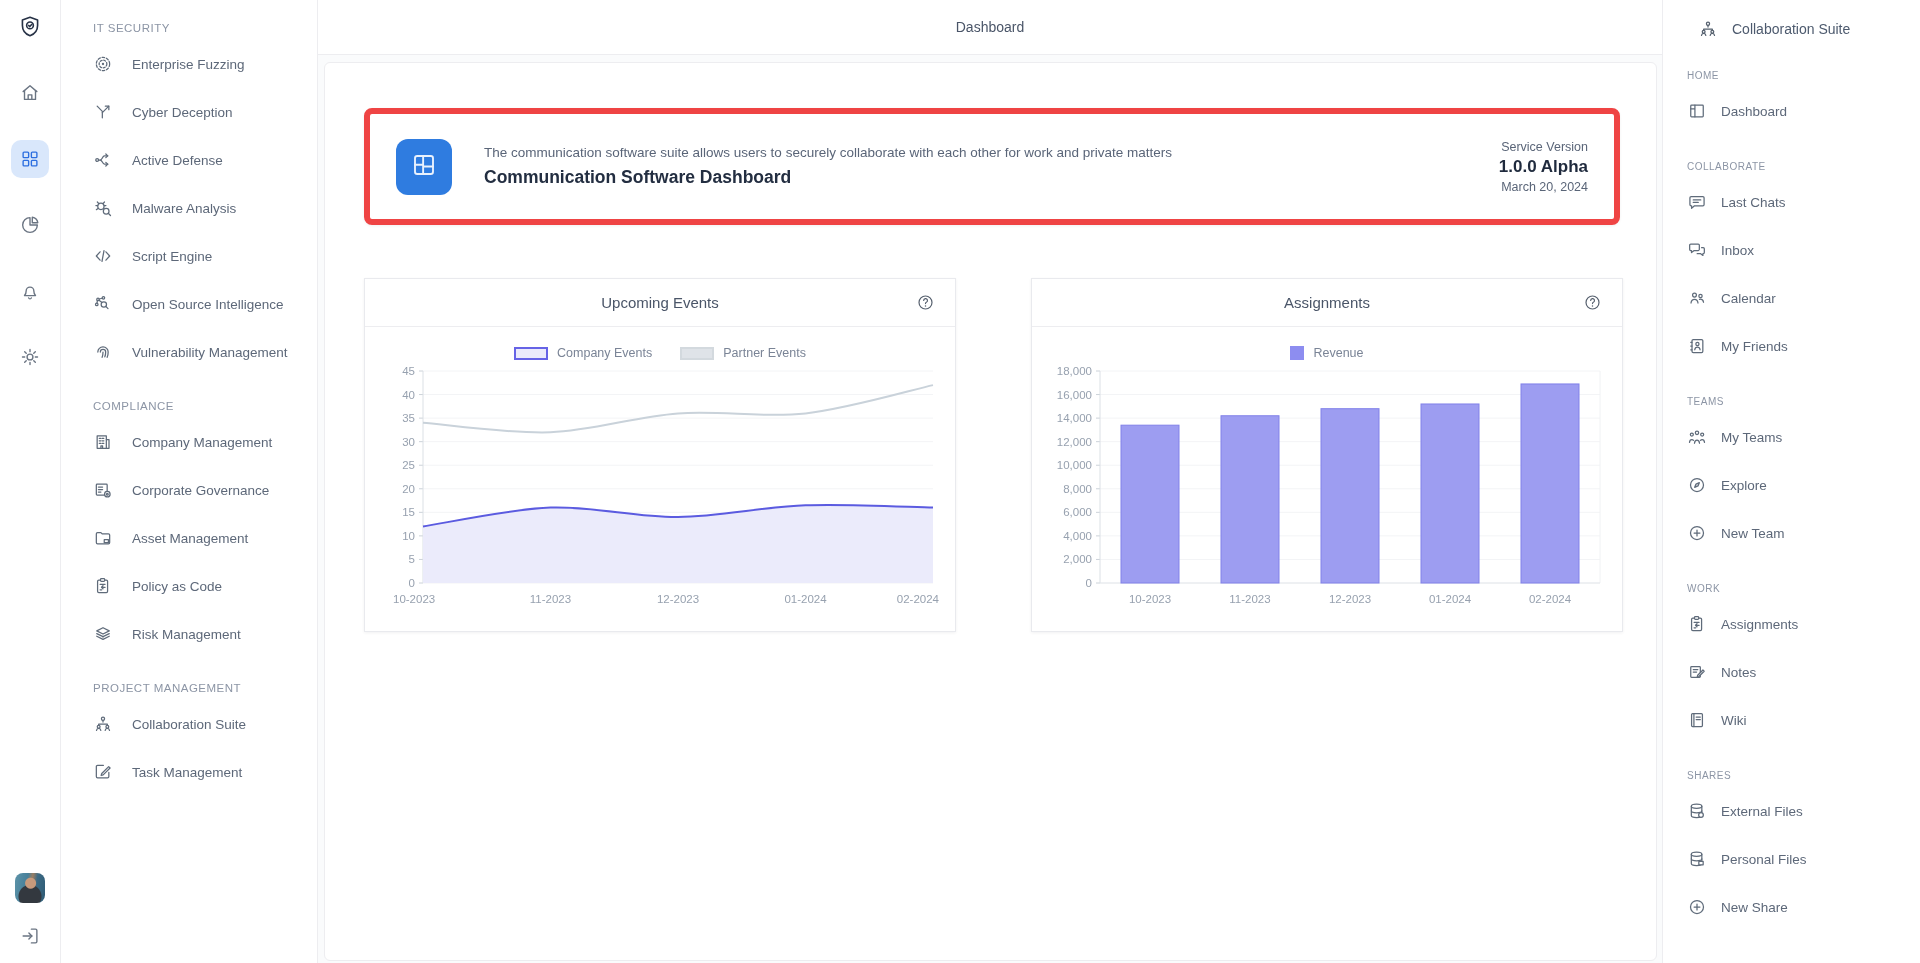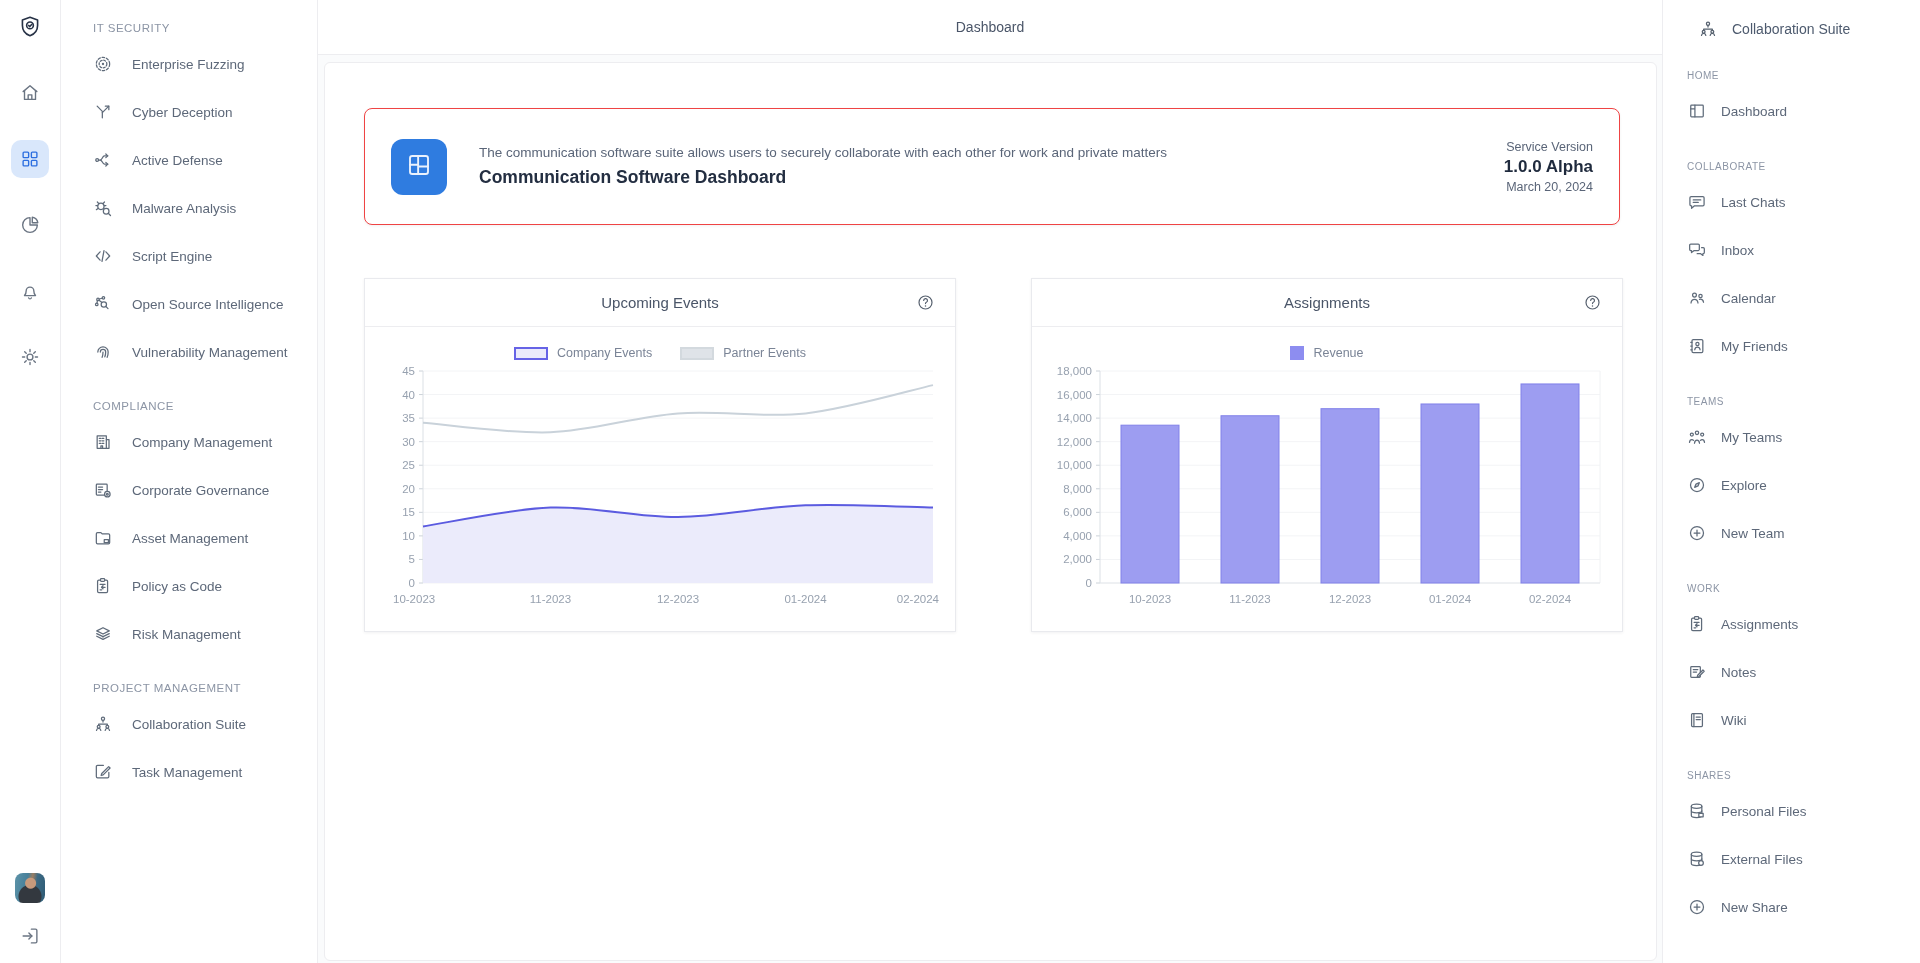--- a/index.html
+++ b/index.html
@@ -34,21 +34,21 @@
   .sitem .icn { color:#5f6b7a; width:20px; height:20px; }
 
   
   .main { flex:1; display:flex; flex-direction:column; min-width:0; background:#fafbfc; }
   .topbar { height:55px; background:#fff; border-bottom:1px solid #ededf0; display:flex;
     align-items:center; justify-content:center; font-size:14px; color:#4a5568; flex-shrink:0; }
   .main-content { flex:1; padding:7px 5px 2px 6px; min-height:0; }
   .panel { background:#fff; border:1px solid #ededf0; border-radius:6px; height:100%;
     padding:45px 36px 0 39px; }
 
-  .hcard { border:1px solid #ef4444; border-radius:8px; box-shadow:0 1px 3px rgba(16,24,40,.06);
+  .hcard { border:6px solid #ef4444; border-radius:8px; box-shadow:0 1px 3px rgba(16,24,40,.06);
     height:117px; display:flex; align-items:center; padding:0 26px; background:#fff; }
   .appicon { width:56px; height:56px; border-radius:12px; background:#2f7ce0; color:#eaf2fd;
     display:flex; align-items:center; justify-content:center; flex-shrink:0; }
   .hmeta { margin-left:32px; min-width:0; }
   .hdesc { font-size:13.5px; color:#5a6578; }
   .htitle { font-size:17.5px; font-weight:bold; color:#232e41; margin-top:7px; }
   .hver { margin-left:auto; text-align:right; flex-shrink:0; }
   .hver .l1 { font-size:12.5px; color:#5a6578; }
   .hver .l2 { font-size:17px; font-weight:bold; color:#1f2a3d; margin:3px 0; }
   .hver .l3 { font-size:12.5px; color:#5a6578; }
@@ -604,35 +604,35 @@
         <span>Wiki</span>
       </div>
 
     <div class="rshead">SHARES</div>
     <div class="rsitem">
         <span class="icn">
           <svg width="20" height="20" viewBox="0 0 24 24" fill="none" stroke="currentColor" stroke-width="1.5" stroke-linecap="round" stroke-linejoin="round">
             <ellipse cx="11.5" cy="6.3" rx="6.3" ry="2.5"></ellipse>
             <path d="M5.2 6.3v11c0 1.4 2.8 2.5 6.3 2.5s6.3-1.1 6.3-2.5v-11"></path>
             <path d="M5.2 11.8c0 1.4 2.8 2.5 6.3 2.5s6.3-1.1 6.3-2.5"></path>
-            <rect x="14.2" y="14.8" width="5.2" height="4.2" fill="#fff"></rect>
-          </svg>
-        </span>
-        <span>Personal Files</span>
+            <circle cx="16.8" cy="16.8" r="2.8" fill="#fff"></circle>
+          </svg>
+        </span>
+        <span>External Files</span>
       </div>
     <div class="rsitem">
         <span class="icn">
           <svg width="20" height="20" viewBox="0 0 24 24" fill="none" stroke="currentColor" stroke-width="1.5" stroke-linecap="round" stroke-linejoin="round">
             <ellipse cx="11.5" cy="6.3" rx="6.3" ry="2.5"></ellipse>
             <path d="M5.2 6.3v11c0 1.4 2.8 2.5 6.3 2.5s6.3-1.1 6.3-2.5v-11"></path>
             <path d="M5.2 11.8c0 1.4 2.8 2.5 6.3 2.5s6.3-1.1 6.3-2.5"></path>
-            <circle cx="16.8" cy="16.8" r="2.8" fill="#fff"></circle>
-          </svg>
-        </span>
-        <span>External Files</span>
+            <rect x="14.2" y="14.8" width="5.2" height="4.2" fill="#fff"></rect>
+          </svg>
+        </span>
+        <span>Personal Files</span>
       </div>
     <div class="rsitem">
         <span class="icn">
           <svg width="20" height="20" viewBox="0 0 24 24" fill="none" stroke="currentColor" stroke-width="1.5" stroke-linecap="round" stroke-linejoin="round">
             <circle cx="12" cy="12" r="7.8"></circle>
             <path d="M12 8.5v7M8.5 12h7"></path>
           </svg>
         </span>
         <span>New Share</span>
       </div>

